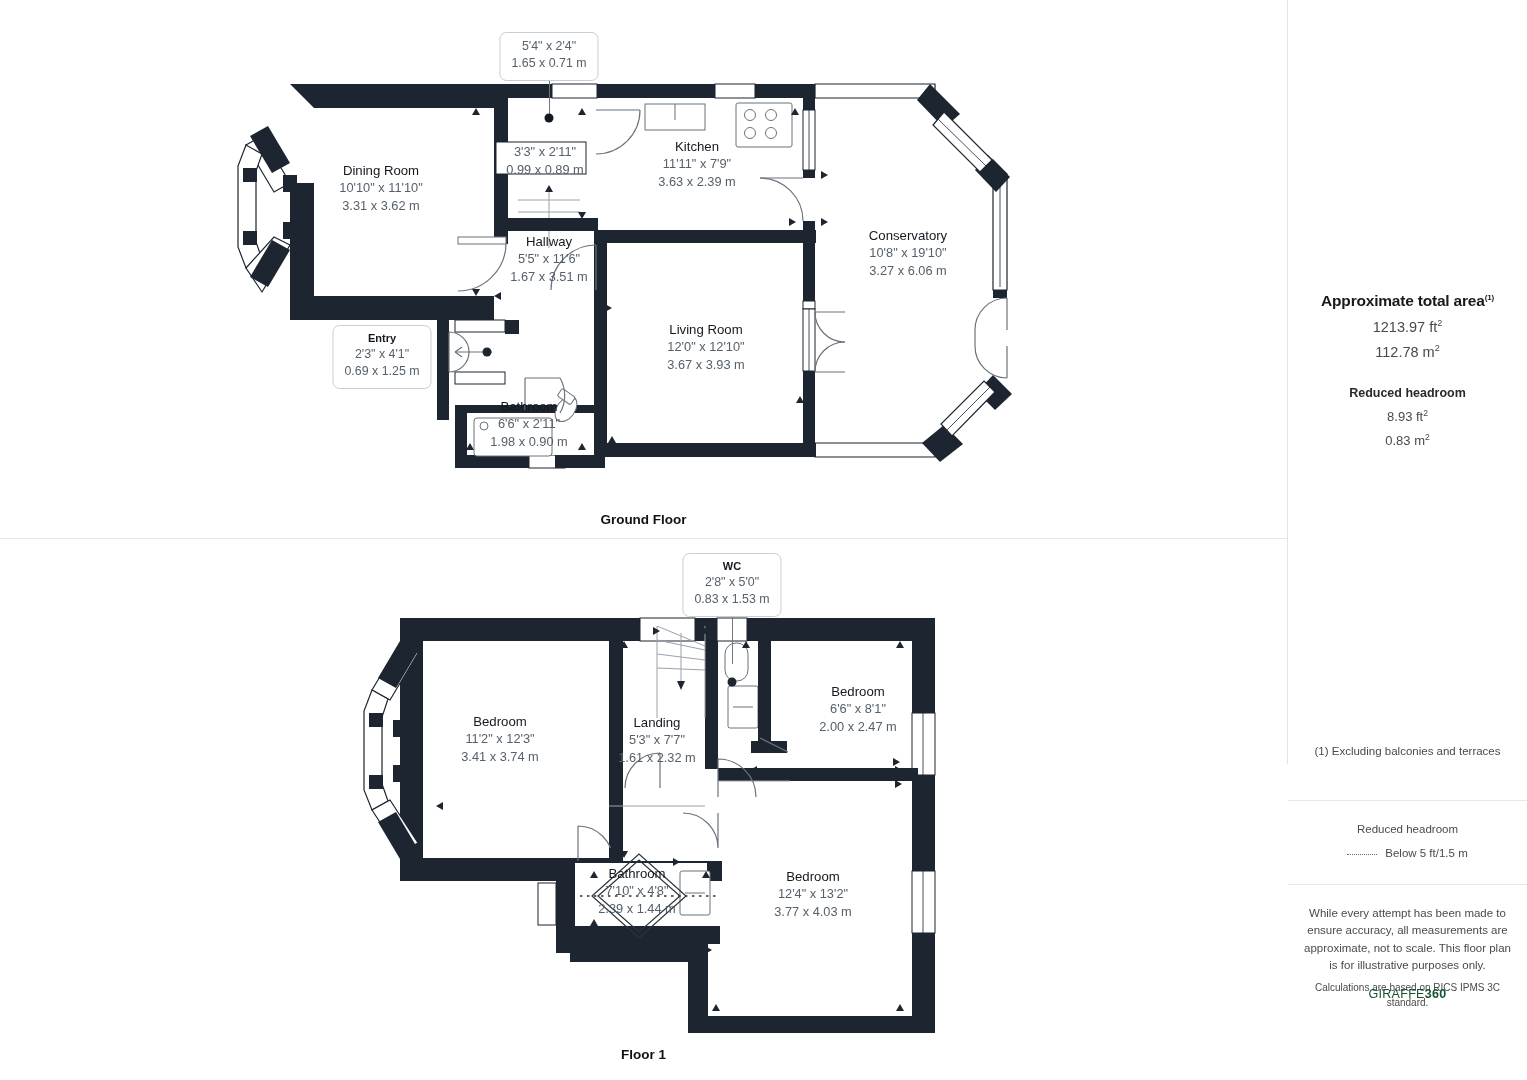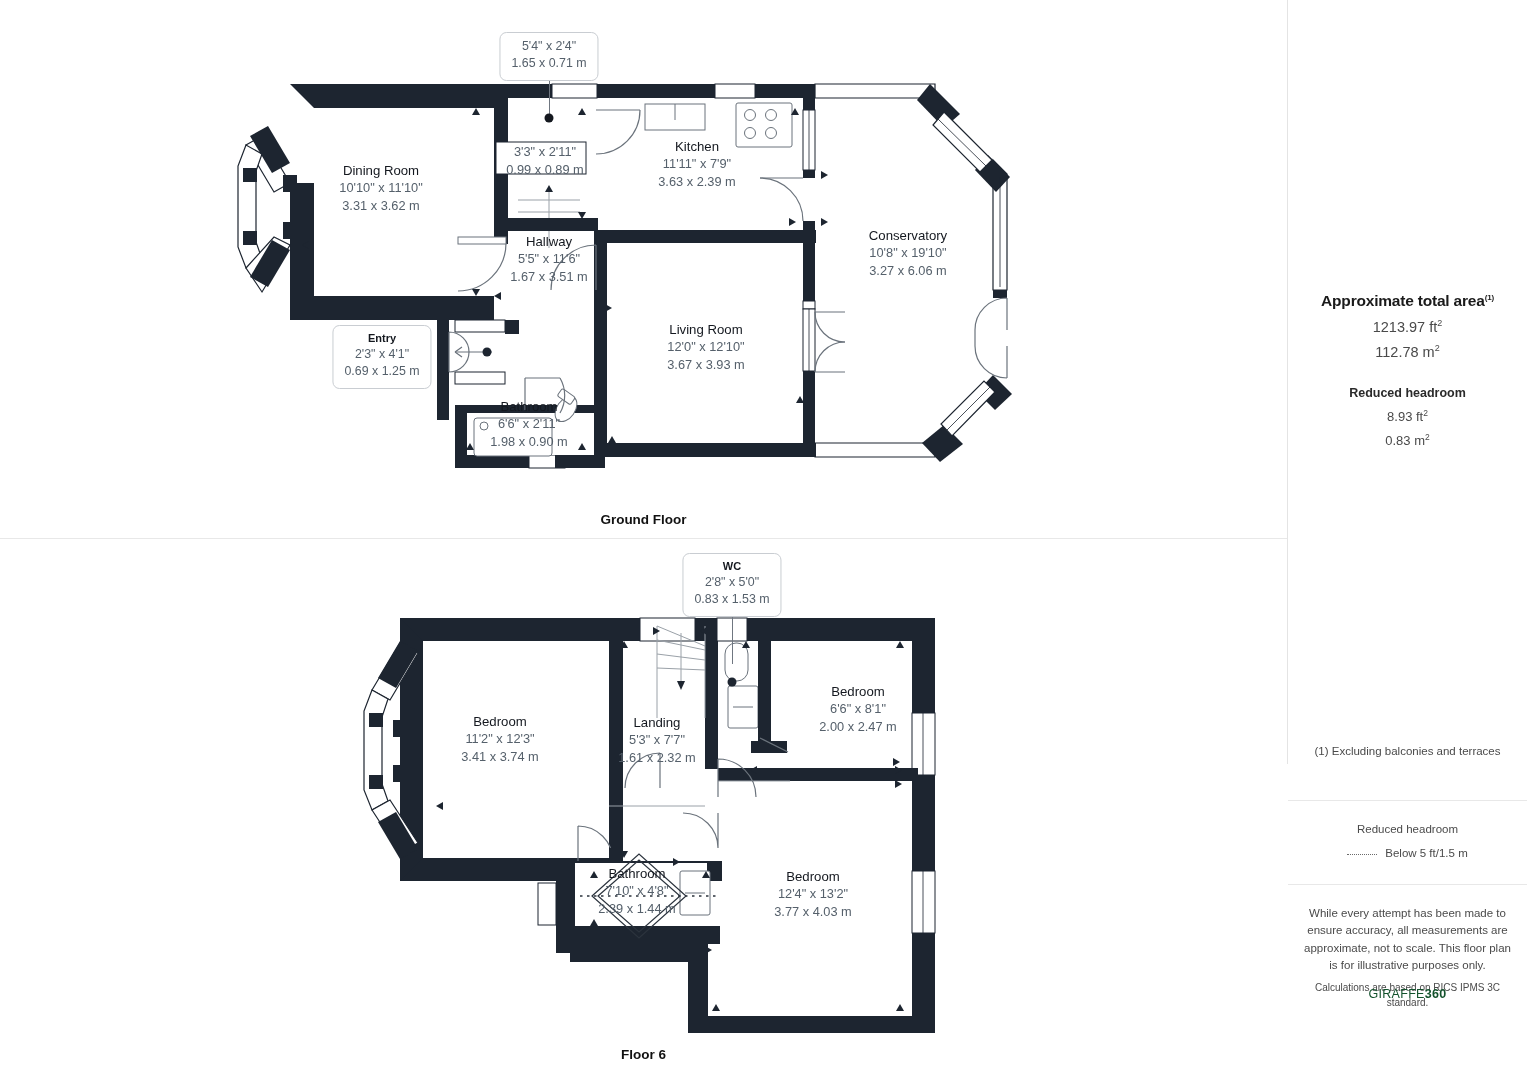--- a/index.html
+++ b/index.html
@@ -500,21 +500,21 @@
     <div class="rd">2.39 x 1.44 m</div>
   </div>
 
   <div class="leader" style="left:732px; top:604px; height:60px;"></div>
   <div class="callout" style="left:732px; top:553px;">
     <div class="rn">WC</div>
     <div class="rd">2'8" x 5'0"</div>
     <div class="rd">0.83 x 1.53 m</div>
   </div>
 
-  <div class="floor-title" id="f1-title">Floor 6</div>
+  <div class="floor-title" id="f1-title">Floor 1</div>
 
   <div id="sidebar">
 
     <div class="side-block">
       <div id="area-title">
         <span>Approximate total area</span><sup>(1)</sup>
       </div>
       <div class="area-val">
         <span>1213.97 ft</span><sup>2</sup>
       </div>

